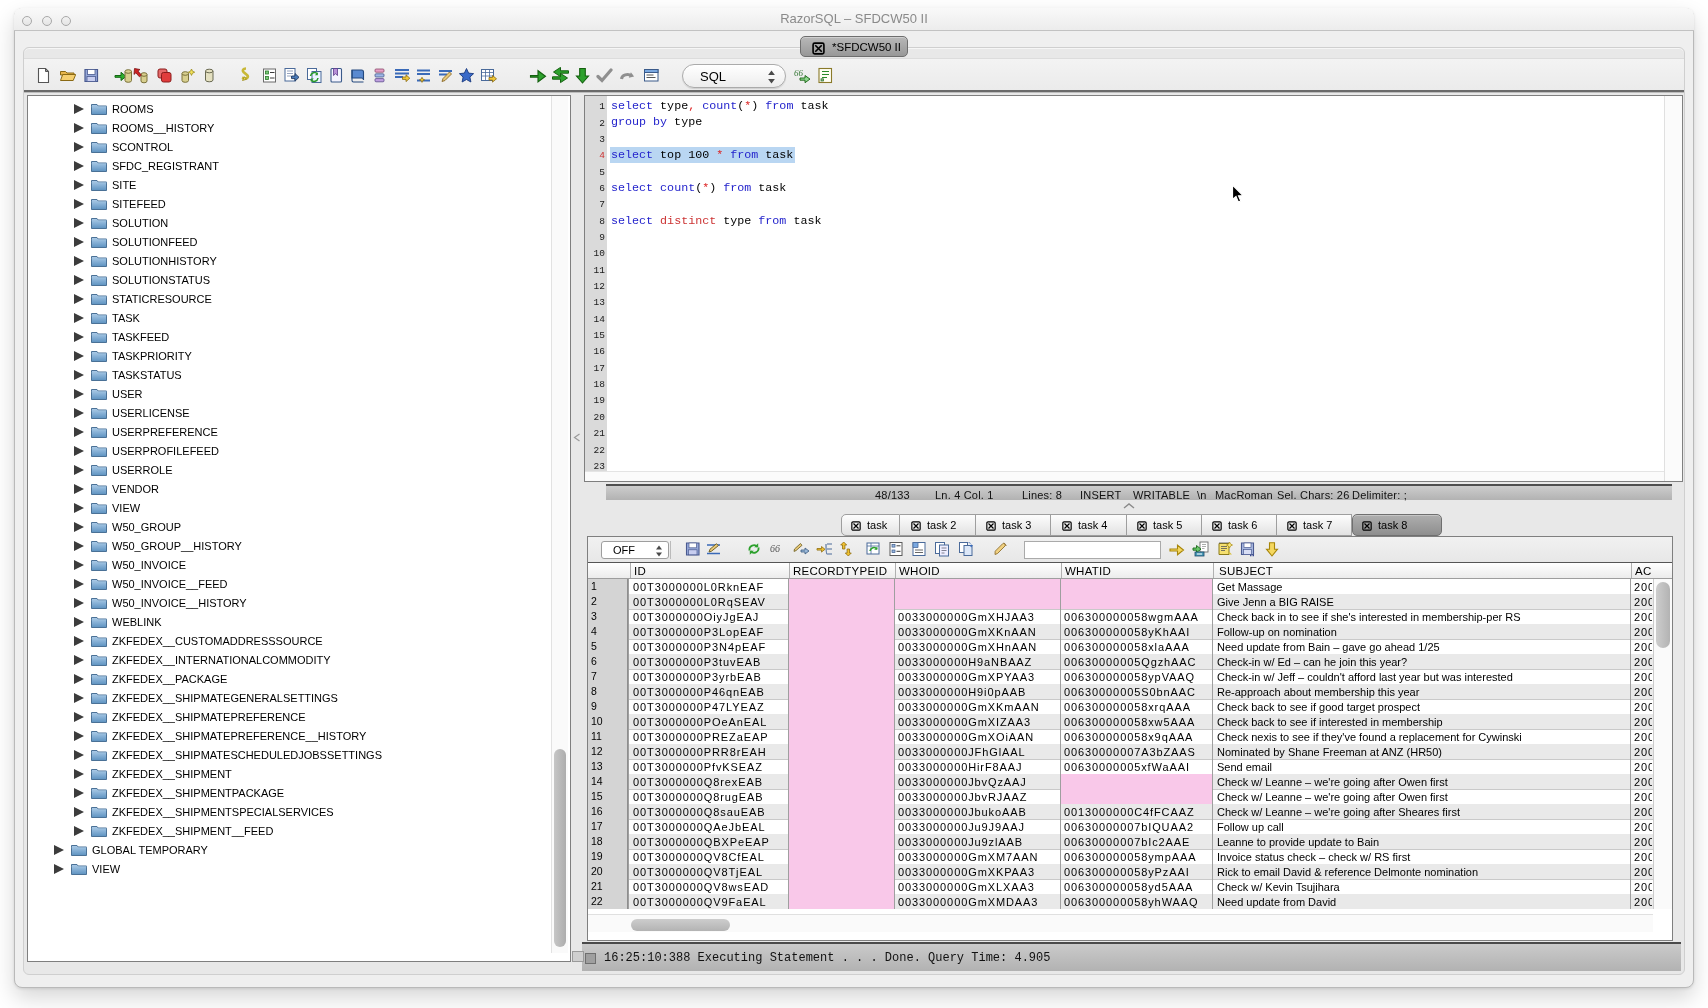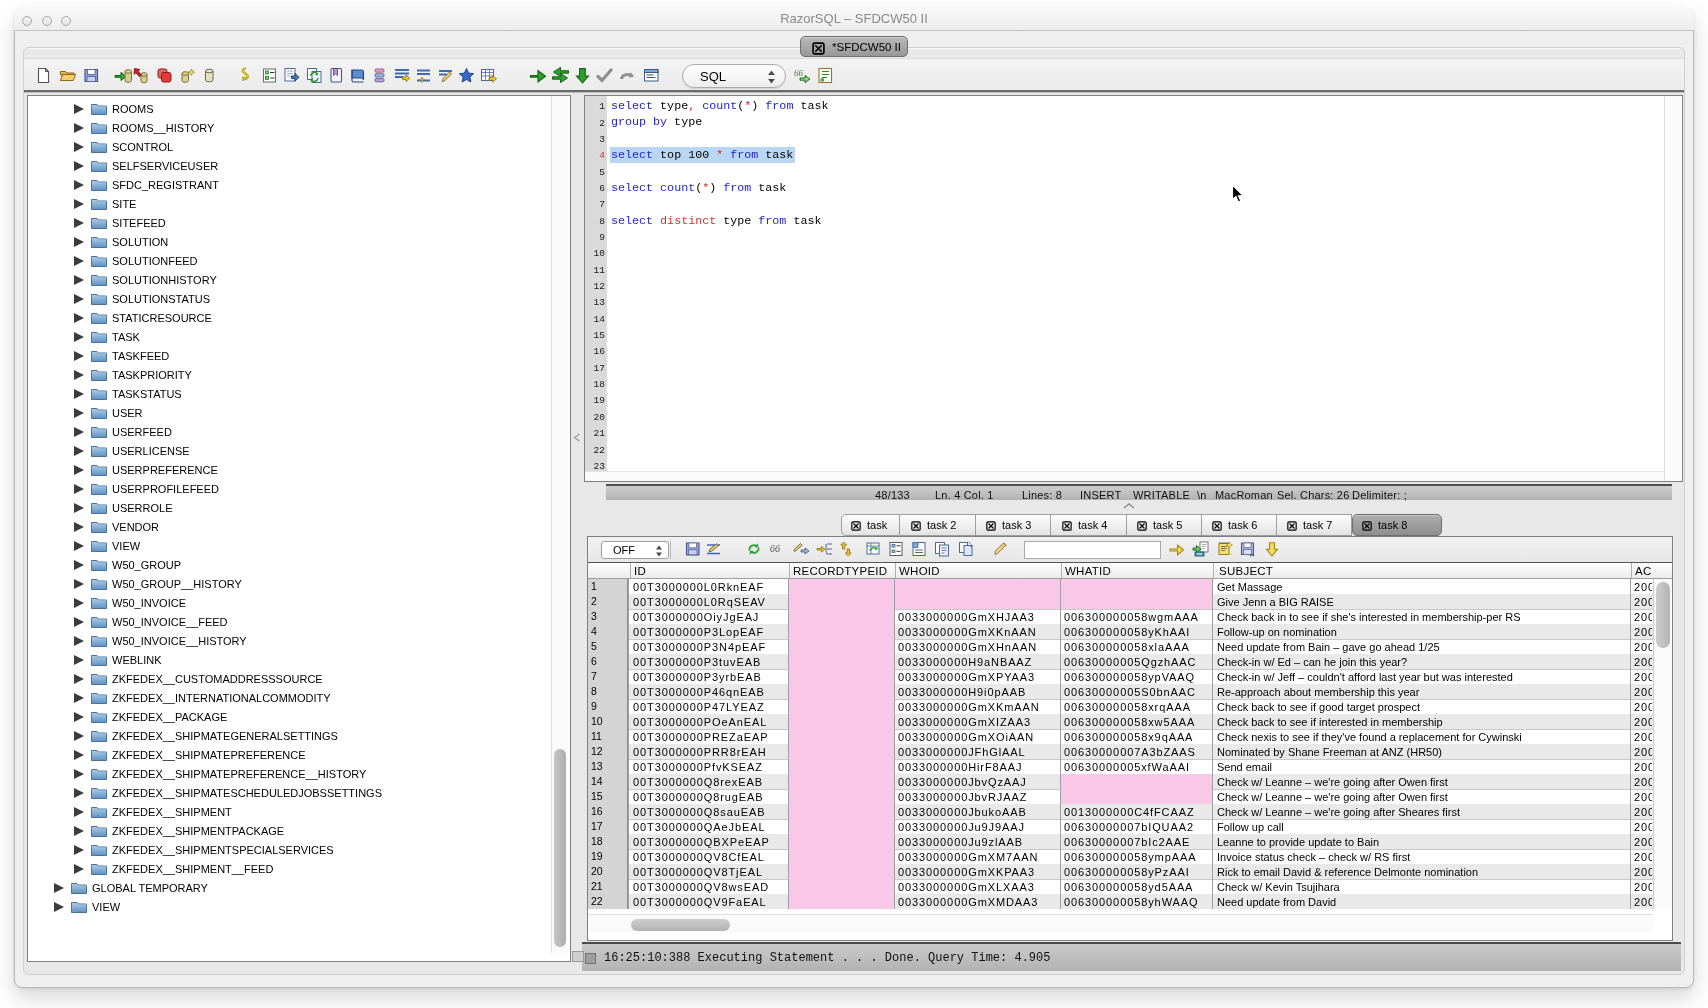--- a/index.html
+++ b/index.html
@@ -264,34 +264,20 @@
         <span class="fold" style="left:63px"><svg width="16" height="13" viewBox="0 0 16 13" style="vertical-align:top">
             <defs>
               <linearGradient id="fg" x1="0" y1="0" x2="0" y2="1">
                 <stop offset="0" stop-color="#aecdea"></stop>
                 <stop offset="1" stop-color="#5d92c0"></stop>
               </linearGradient>
             </defs>
             <path d="M0.5 2.5 h5.5 l1.2 1.5 h8.3 v8.5 h-15 z" fill="url(#fg)" stroke="#4a7196" stroke-width="1"></path>
             <path d="M0.5 4.8 h15" stroke="#9ec0dd" stroke-width="0.8"></path>
           </svg></span>
-        <span class="tlabel" style="left:84px">SELFSERVICEUSER</span>
-      </div>
-      <div class="trow">
-        <span class="tri" style="left:46px"></span>
-        <span class="fold" style="left:63px"><svg width="16" height="13" viewBox="0 0 16 13" style="vertical-align:top">
-            <defs>
-              <linearGradient id="fg" x1="0" y1="0" x2="0" y2="1">
-                <stop offset="0" stop-color="#aecdea"></stop>
-                <stop offset="1" stop-color="#5d92c0"></stop>
-              </linearGradient>
-            </defs>
-            <path d="M0.5 2.5 h5.5 l1.2 1.5 h8.3 v8.5 h-15 z" fill="url(#fg)" stroke="#4a7196" stroke-width="1"></path>
-            <path d="M0.5 4.8 h15" stroke="#9ec0dd" stroke-width="0.8"></path>
-          </svg></span>
         <span class="tlabel" style="left:84px">SFDC_REGISTRANT</span>
       </div>
       <div class="trow">
         <span class="tri" style="left:46px"></span>
         <span class="fold" style="left:63px"><svg width="16" height="13" viewBox="0 0 16 13" style="vertical-align:top">
             <defs>
               <linearGradient id="fg" x1="0" y1="0" x2="0" y2="1">
                 <stop offset="0" stop-color="#aecdea"></stop>
                 <stop offset="1" stop-color="#5d92c0"></stop>
               </linearGradient>
@@ -447,34 +433,20 @@
             <defs>
               <linearGradient id="fg" x1="0" y1="0" x2="0" y2="1">
                 <stop offset="0" stop-color="#aecdea"></stop>
                 <stop offset="1" stop-color="#5d92c0"></stop>
               </linearGradient>
             </defs>
             <path d="M0.5 2.5 h5.5 l1.2 1.5 h8.3 v8.5 h-15 z" fill="url(#fg)" stroke="#4a7196" stroke-width="1"></path>
             <path d="M0.5 4.8 h15" stroke="#9ec0dd" stroke-width="0.8"></path>
           </svg></span>
         <span class="tlabel" style="left:84px">USER</span>
-      </div>
-      <div class="trow">
-        <span class="tri" style="left:46px"></span>
-        <span class="fold" style="left:63px"><svg width="16" height="13" viewBox="0 0 16 13" style="vertical-align:top">
-            <defs>
-              <linearGradient id="fg" x1="0" y1="0" x2="0" y2="1">
-                <stop offset="0" stop-color="#aecdea"></stop>
-                <stop offset="1" stop-color="#5d92c0"></stop>
-              </linearGradient>
-            </defs>
-            <path d="M0.5 2.5 h5.5 l1.2 1.5 h8.3 v8.5 h-15 z" fill="url(#fg)" stroke="#4a7196" stroke-width="1"></path>
-            <path d="M0.5 4.8 h15" stroke="#9ec0dd" stroke-width="0.8"></path>
-          </svg></span>
-        <span class="tlabel" style="left:84px">USERFEED</span>
       </div>
       <div class="trow">
         <span class="tri" style="left:46px"></span>
         <span class="fold" style="left:63px"><svg width="16" height="13" viewBox="0 0 16 13" style="vertical-align:top">
             <defs>
               <linearGradient id="fg" x1="0" y1="0" x2="0" y2="1">
                 <stop offset="0" stop-color="#aecdea"></stop>
                 <stop offset="1" stop-color="#5d92c0"></stop>
               </linearGradient>
             </defs>

